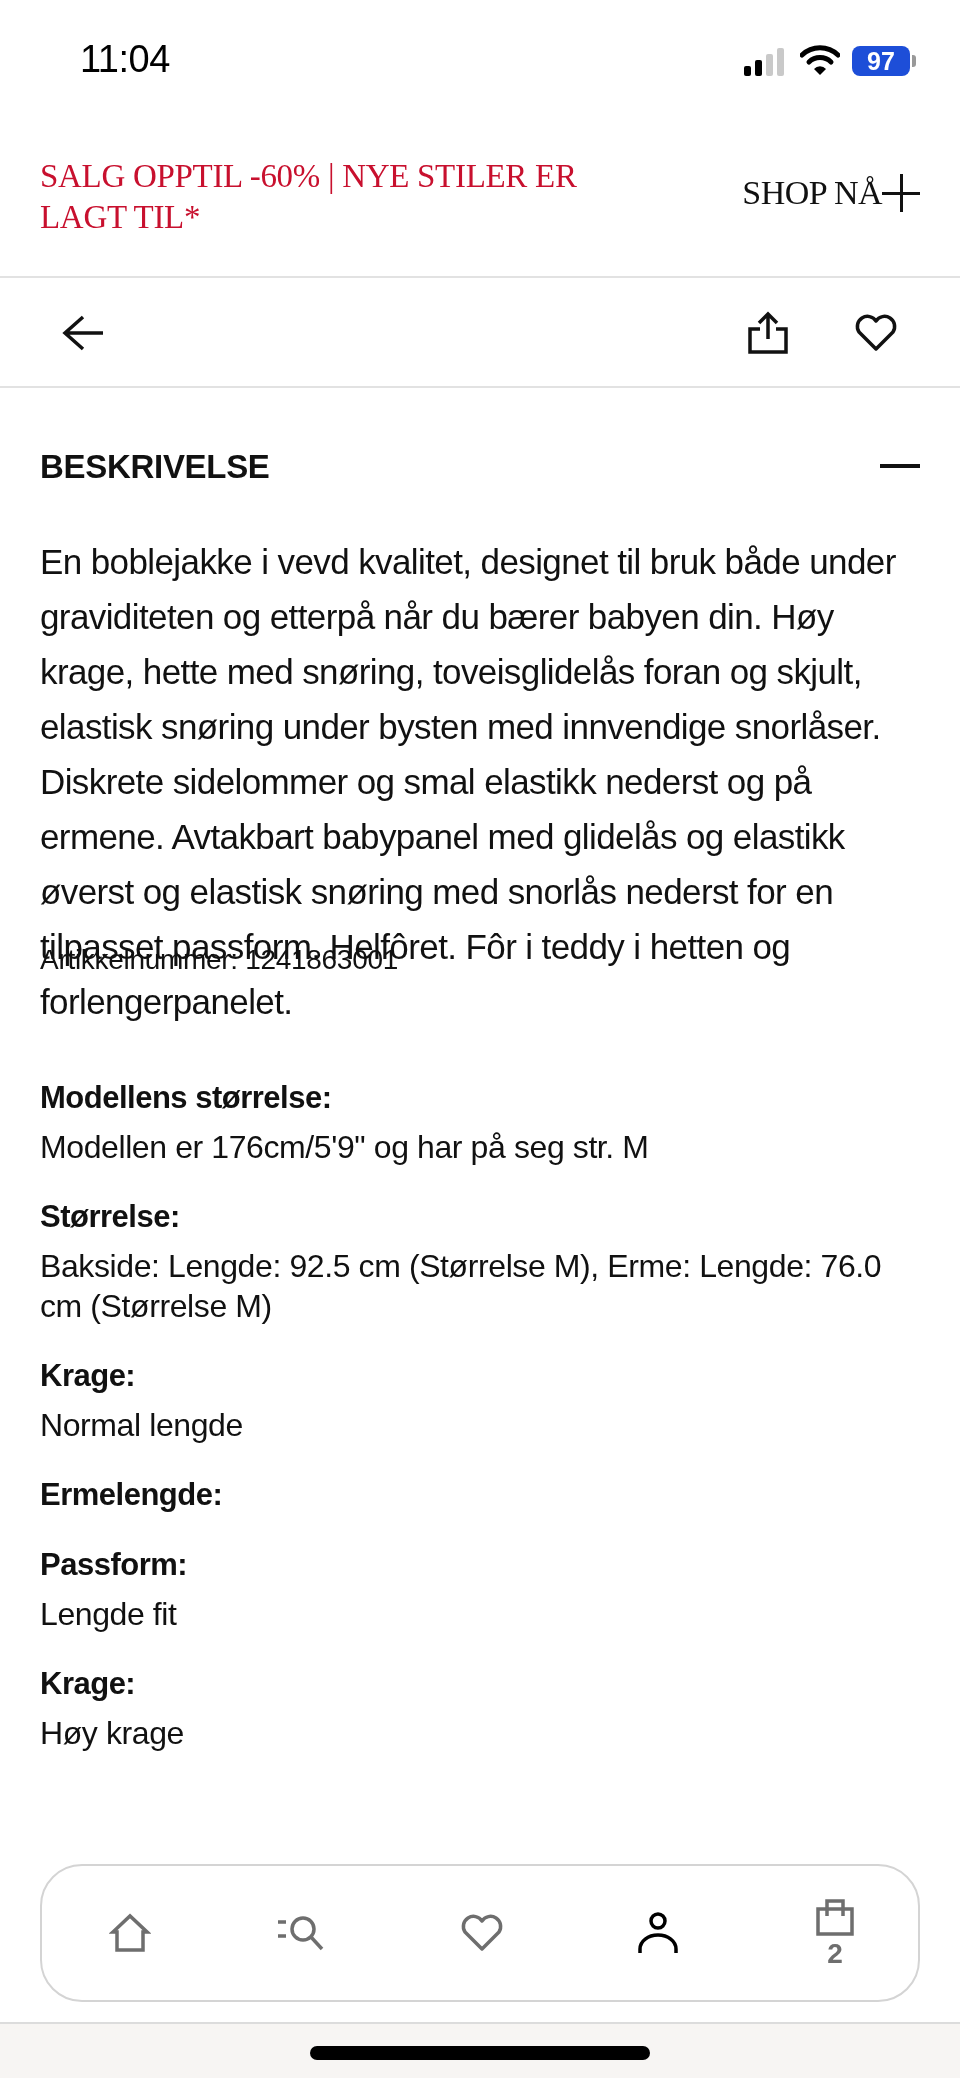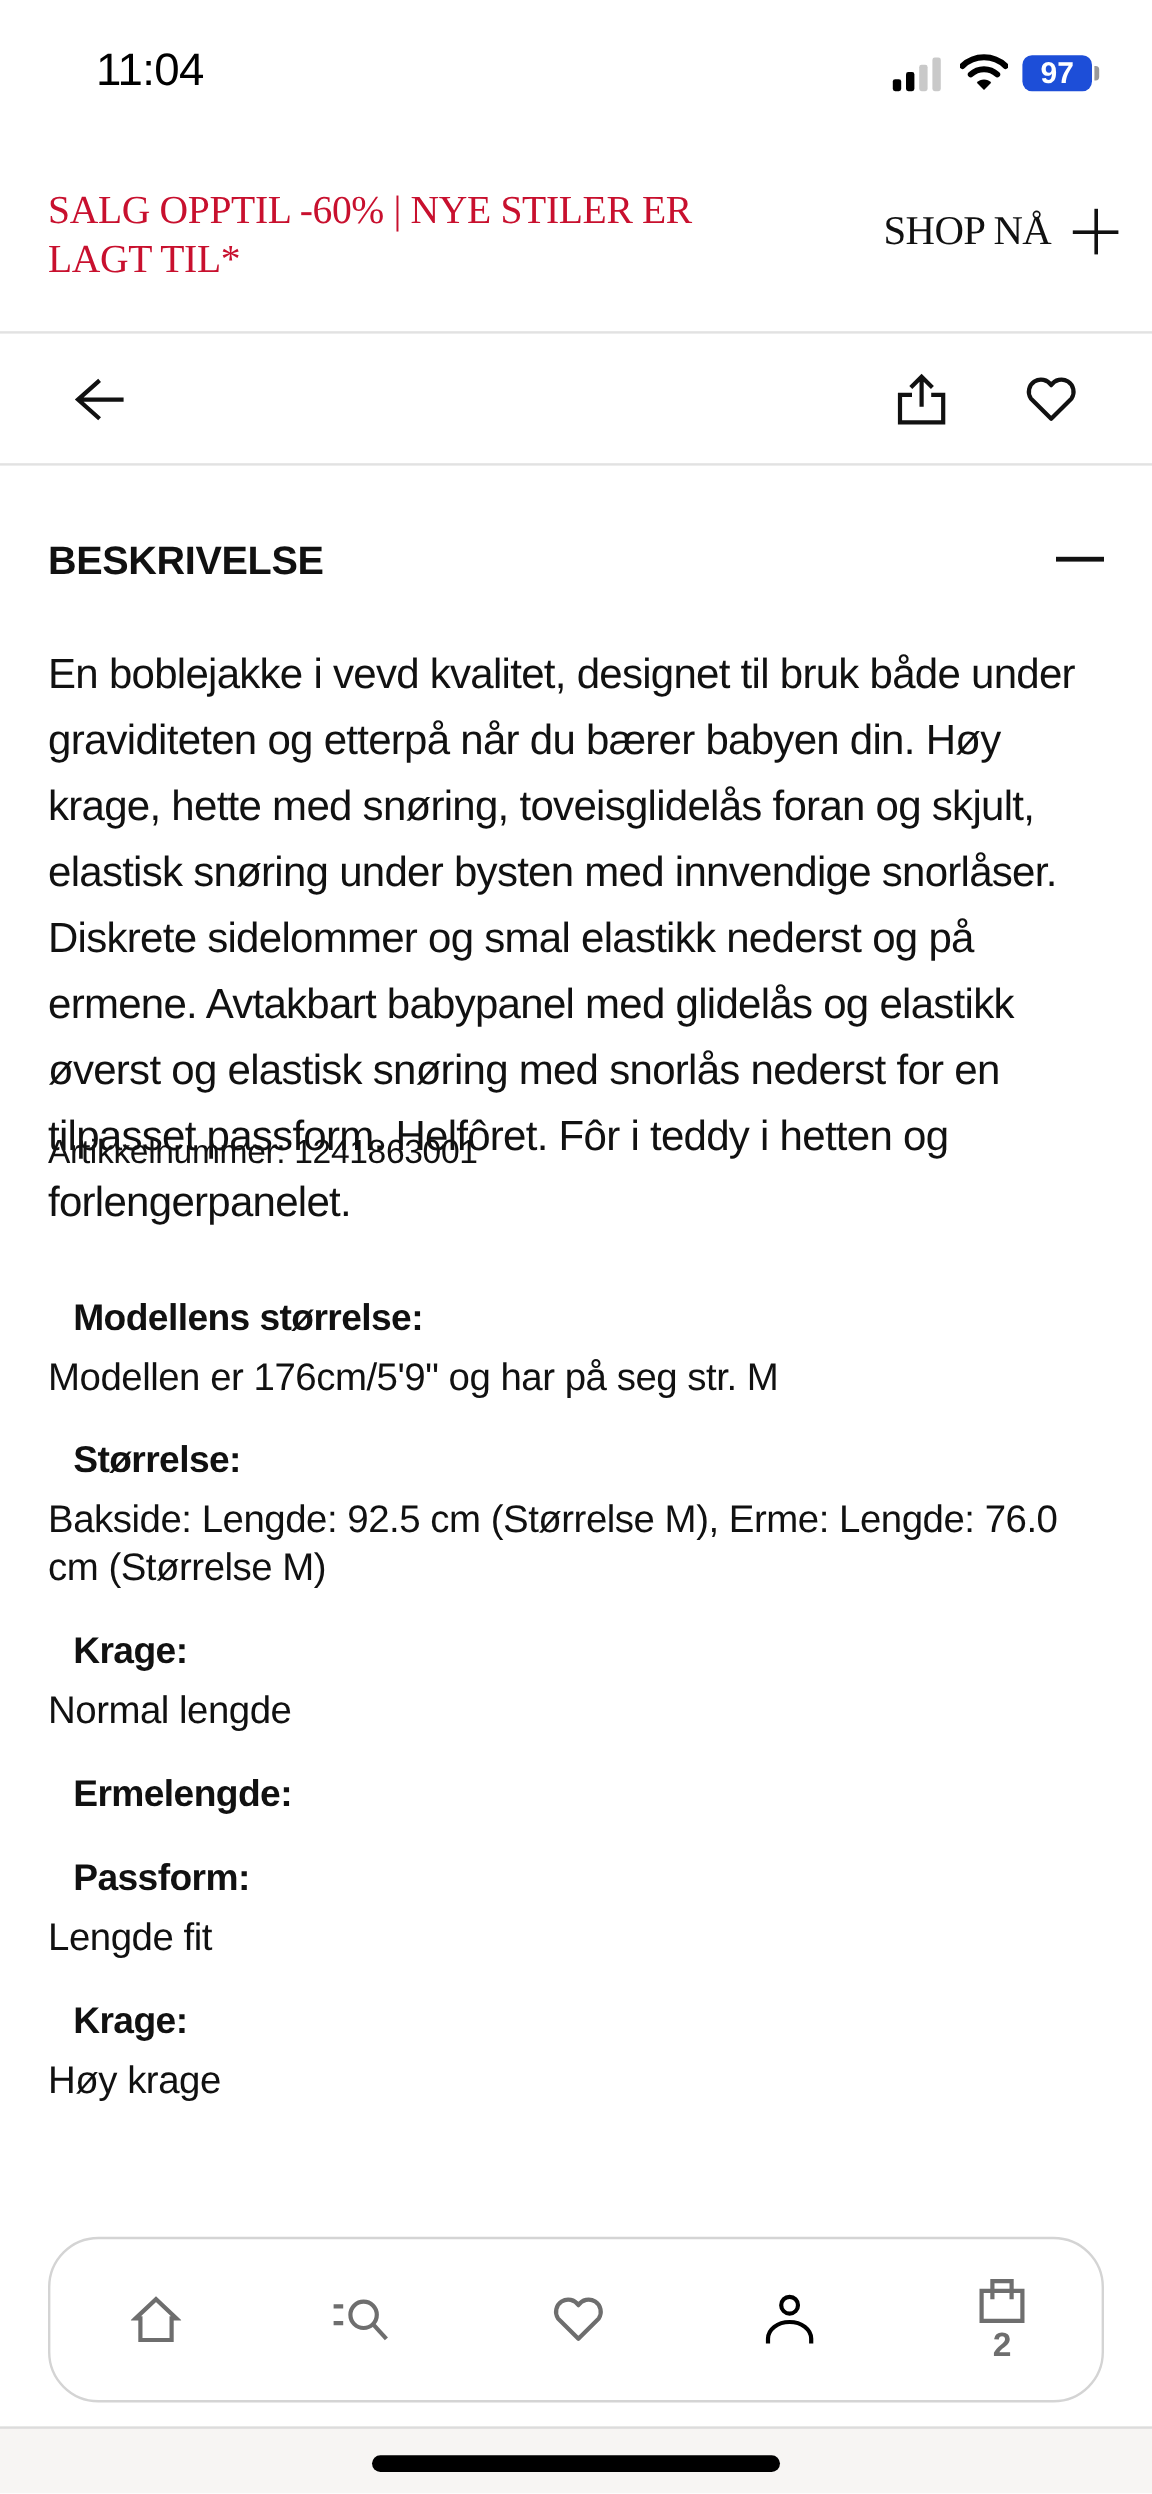--- a/index.html
+++ b/index.html
@@ -11,21 +11,21 @@
   .status-time { position: absolute; left: 80px; top: 38px; font-size: 38px; font-weight: 400; letter-spacing: -0.5px; color: #000000; }
   .signal { position: absolute; left: 744px; top: 48px; width: 44px; height: 28px; }
   .signal span { position: absolute; bottom: 0; width: 7px; border-radius: 2px; }
   .wifi { position: absolute; left: 800px; top: 44px; width: 40px; height: 32px; }
   .battery { position: absolute; left: 852px; top: 46px; width: 58px; height: 30px; background: #1d4ed8; border-radius: 8px; color: #fff; font-size: 25px; font-weight: 700; text-align: center; line-height: 30px; }
   .battery-tip { position: absolute; left: 912px; top: 55px; width: 4px; height: 12px; background: #999; border-radius: 0 3px 3px 0; }
 
   
   .promo { position: absolute; top: 120px; left: 0; width: 960px; height: 158px; border-bottom: 2px solid #e2e2e2; font-family: Liberation Serif, serif; }
   .promo-text { position: absolute; left: 40px; top: 36px; width: 600px; font-size: 33px; line-height: 41px; color: #c8102e; letter-spacing: -0.3px; }
-  .promo-shop { position: absolute; right: 28px; top: 54px; display: flex; align-items: flex-end; gap: 18px; }
+  .promo-shop { position: absolute; right: 40px; top: 54px; display: flex; align-items: flex-end; }
   .promo-shop-label { font-size: 34px; color: #111; letter-spacing: -0.5px; }
   .plus-icon { width: 38px; height: 38px; position: relative; }
   .plus-icon::before, .plus-icon::after { content: ""; position: absolute; background: #111; }
   .plus-icon::before { left: 0; top: 18px; width: 38px; height: 3px; }
   .plus-icon::after { left: 18px; top: 0; width: 3px; height: 38px; }
 
   
   .nav-row { position: absolute; top: 278px; left: 0; width: 960px; height: 110px; border-bottom: 2px solid #e2e2e2; }
   .nav-icon { position: absolute; top: 30px; width: 50px; height: 50px; display: flex; align-items: center; justify-content: center; cursor: pointer; }
 
@@ -33,21 +33,21 @@
   .content { position: absolute; top: 388px; left: 0; width: 960px; }
   .section-header { position: absolute; left: 40px; top: 60px; width: 880px; height: 40px; }
   .section-title { font-size: 33px; font-weight: 700; letter-spacing: -0.3px; }
   .minus-icon { position: absolute; right: 0; top: 16px; width: 40px; height: 4px; background: #111; cursor: pointer; }
 
   .description { position: absolute; left: 40px; top: 146px; width: 880px; font-size: 35px; line-height: 55px; letter-spacing: -0.6px; color: #111; }
   .article-number { position: absolute; left: 40px; top: 556px; font-size: 28px; letter-spacing: -0.3px; color: #111; }
 
   .specs { position: absolute; left: 40px; top: 690px; width: 880px; }
   .spec { margin-bottom: 30px; }
-  .spec-label { font-size: 31px; font-weight: 700; line-height: 40px; letter-spacing: -0.5px; margin-left: 21px; }
+  .spec-label { font-size: 31px; font-weight: 700; line-height: 40px; letter-spacing: -0.5px; }
   .spec-value { font-size: 32px; line-height: 40px; letter-spacing: -0.4px; margin-top: 9px; }
 
   
   .tab-bar { position: absolute; left: 40px; top: 1864px; width: 880px; height: 138px; background: #fff; border: 2px solid #d4d4d4; border-radius: 42px; }
   .tab { position: absolute; top: 0; width: 100px; height: 134px; display: flex; flex-direction: column; align-items: center; justify-content: center; cursor: pointer; }
   .tab-badge { font-size: 28px; font-weight: 700; color: #6e6e6e; margin-top: 2px; line-height: 30px; }
 
   .home-area { position: absolute; left: 0; top: 2022px; width: 960px; height: 56px; background: #f7f5f3; border-top: 2px solid #dcdcdc; }
   .home-indicator { position: absolute; left: 310px; top: 22px; width: 340px; height: 14px; background: #000; border-radius: 7px; }
 </style>

